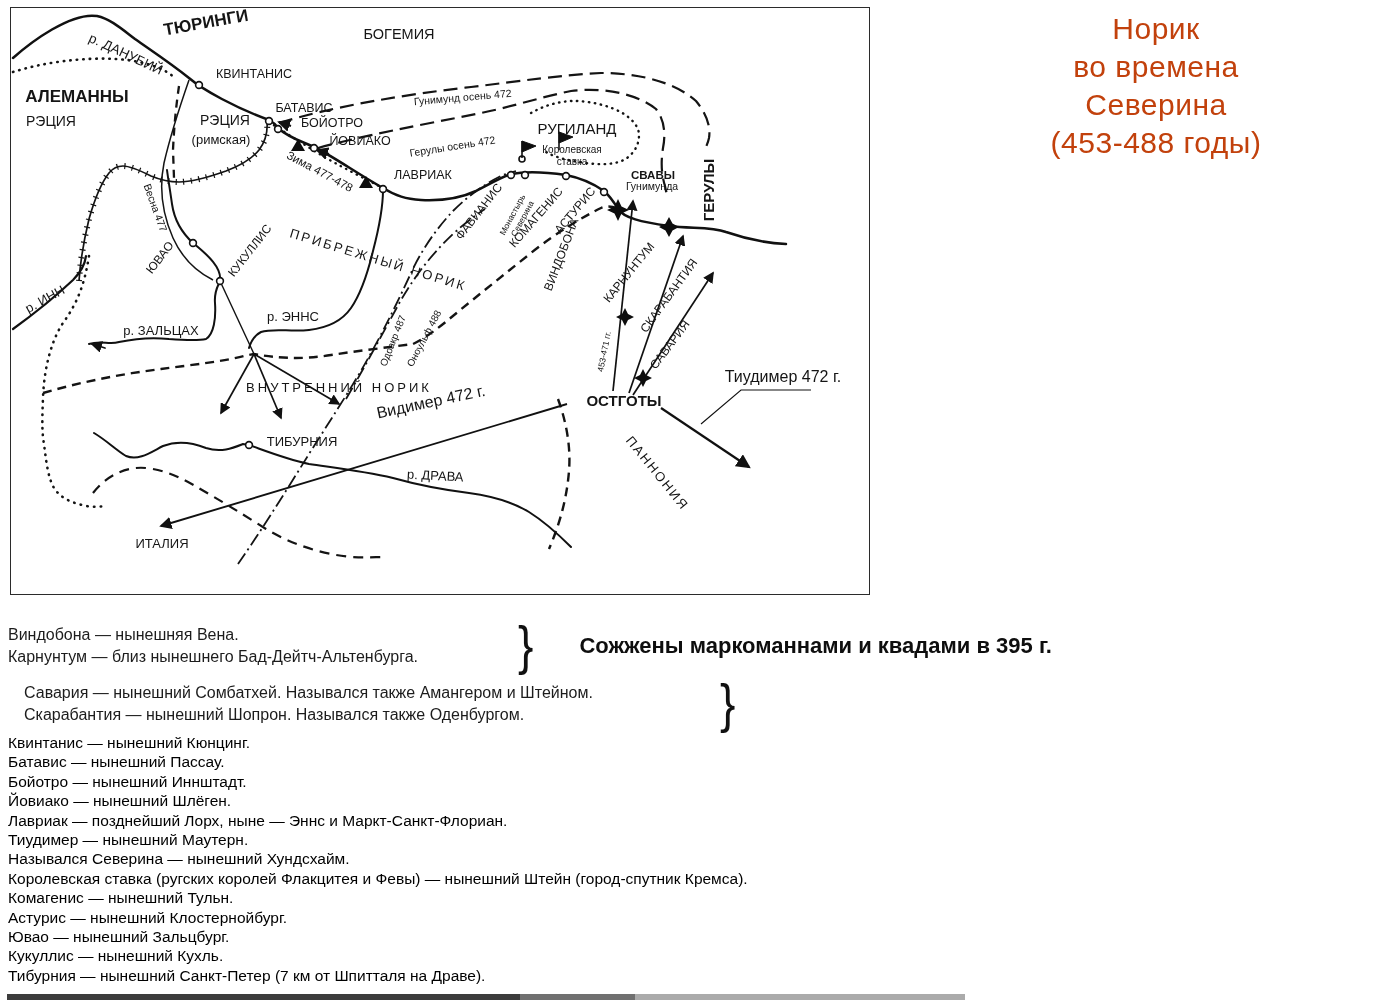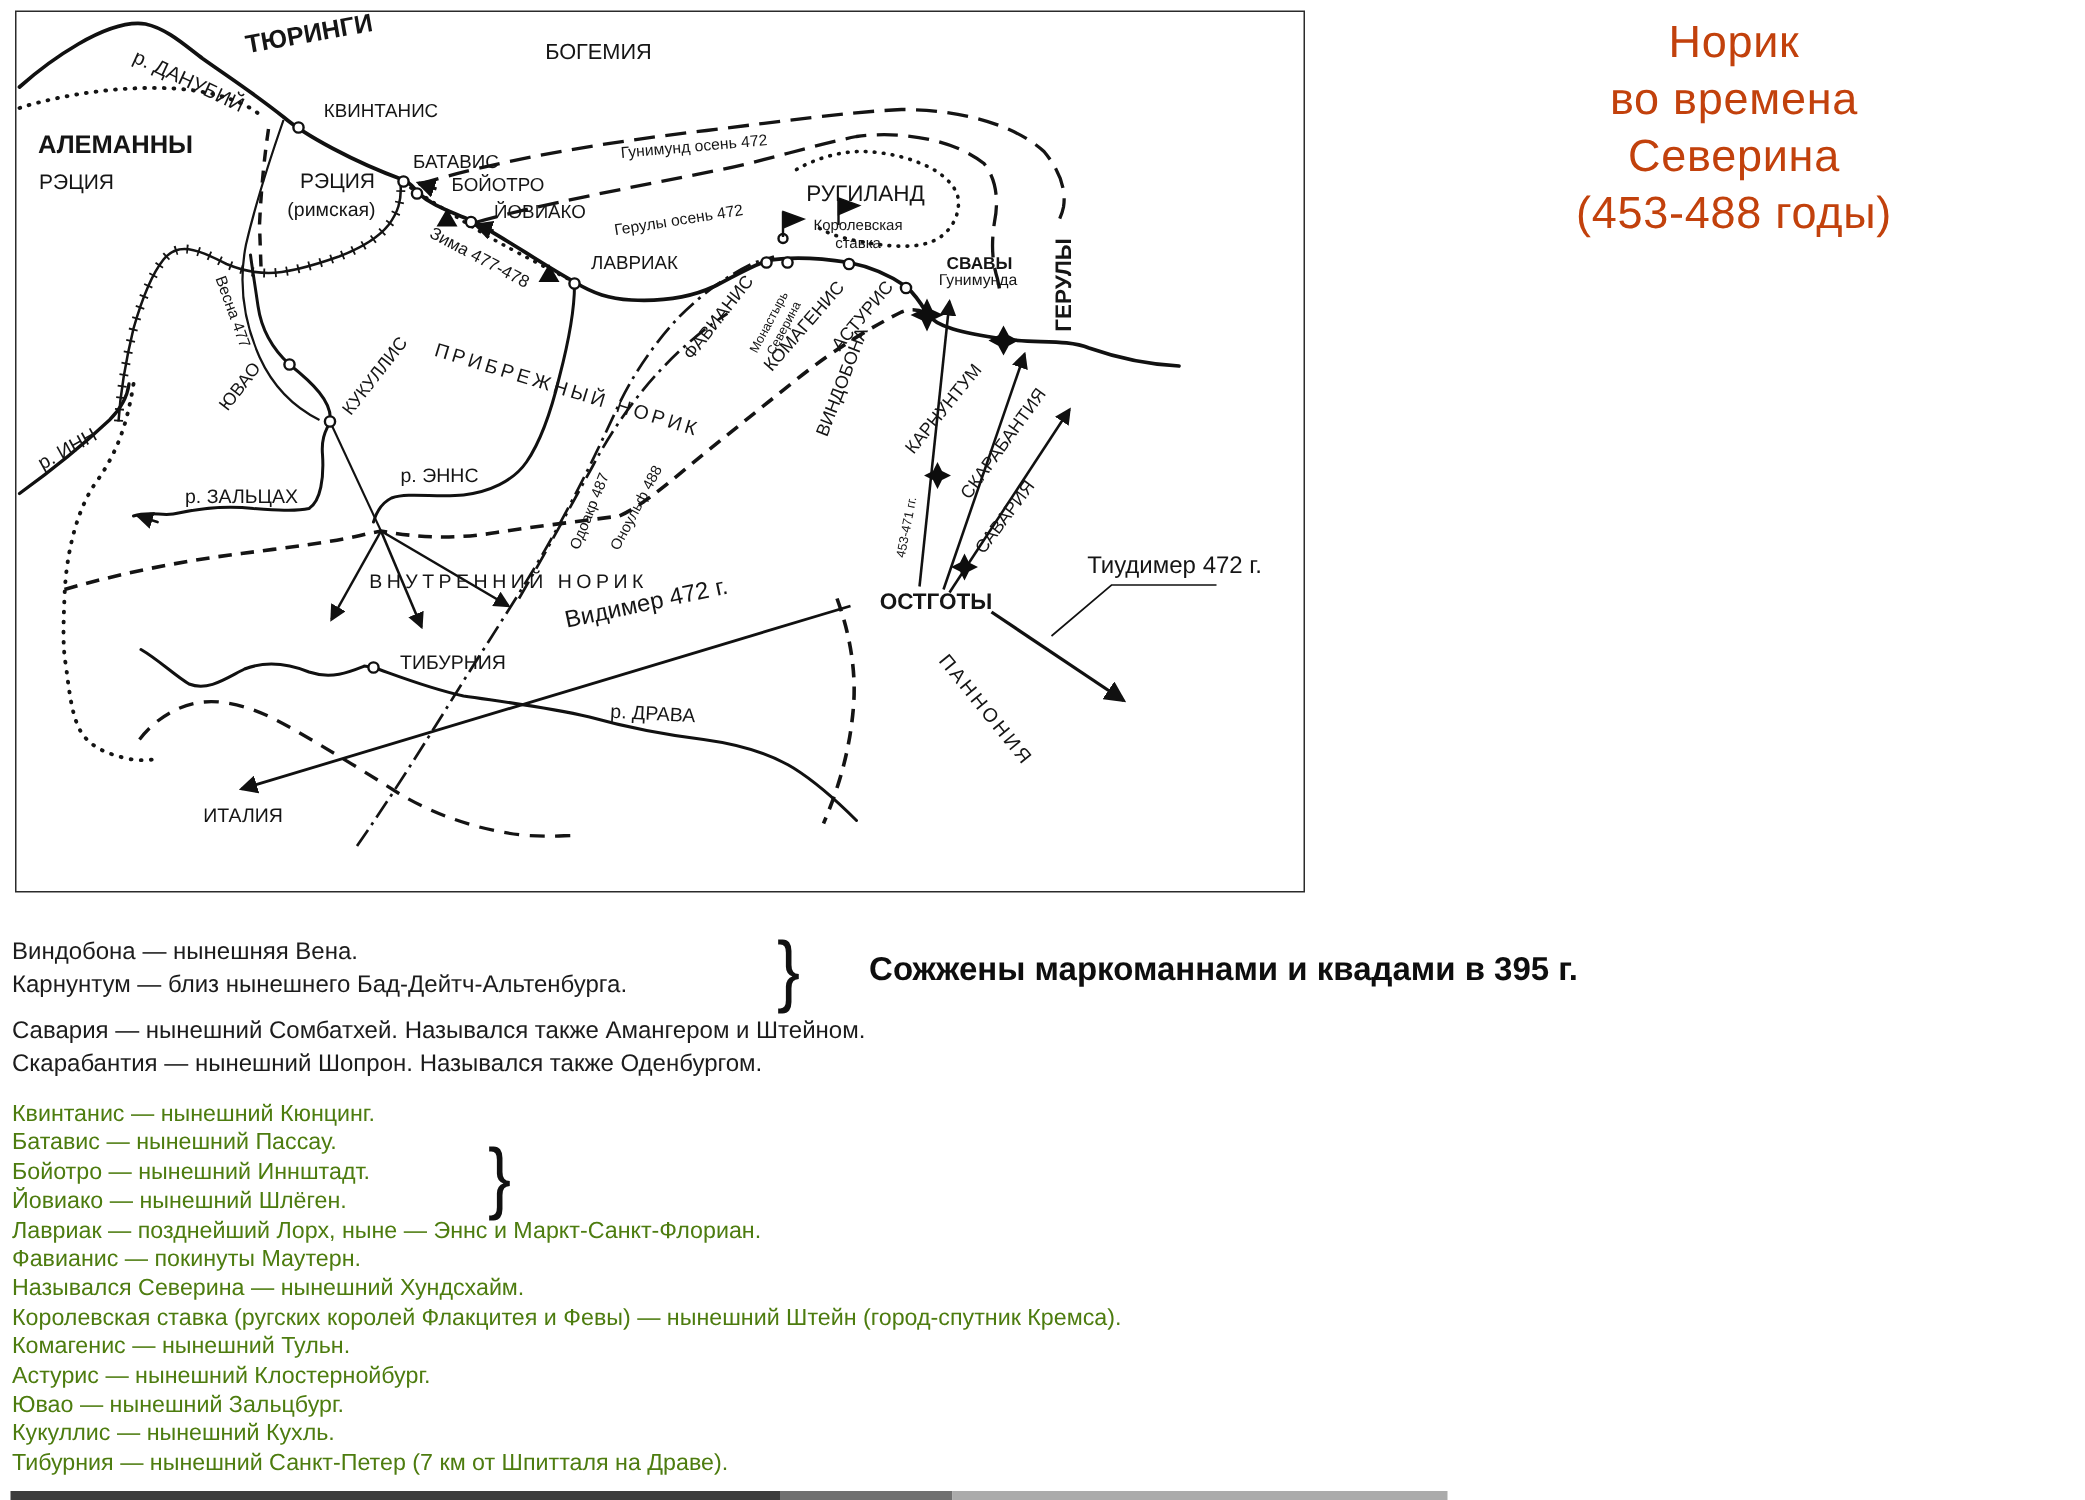--- a/index.html
+++ b/index.html
@@ -12,28 +12,28 @@
     border:1.6px solid #2b2b2b;background:#fff;box-sizing:content-box;
   }
   #map-canvas{position:absolute;left:0;top:0;}
   #map-canvas text{fill:#151515;}
   .map-title{
     position:absolute;left:1028px;top:10px;width:256px;text-align:center;
     font-size:30px;line-height:38px;font-weight:400;color:#c2410c;letter-spacing:0.5px;
   }
   .legend-group{position:absolute;display:flex;align-items:center;gap:36px;}
   #lg1{left:8px;top:619px;}
-  #lg2{left:8px;top:677px;flex-direction:column;}
+  #lg2{left:24px;top:677px;}
   .lg-lines{font-size:16px;line-height:22px;color:#1c1c1c;}
   #lg1 .lg-lines{width:472px;}
   #lg2 .lg-lines{width:658px;}
   .brace{font-size:46px;font-weight:400;transform:scaleY(1.15);margin:0 10px 0 2px;color:#111;}
   .lg-note{font-weight:700;font-size:22px;color:#0e0e0e;}
   #legend-list{
-    position:absolute;left:8px;top:733px;font-size:15.5px;line-height:19.4px;color:#4d7c0f;
+    position:absolute;left:8px;top:733px;font-size:15.5px;line-height:19.4px;color:#000000;
   }
   .scan-strip{position:absolute;height:6px;bottom:0;}
   #strip1{left:7px;width:513px;background:#3c3c3c;}
   #strip2{left:520px;width:115px;background:#707070;}
   #strip3{left:635px;width:330px;background:#ababab;}
 </style>
 </head>
 <body>
 
 <div class="page">
@@ -210,21 +210,21 @@
       </div>
     <div class="brace">}</div>
   </div>
 
   <div id="legend-list">
       <div class="legend-line">Квинтанис — нынешний Кюнцинг.</div>
       <div class="legend-line">Батавис — нынешний Пассау.</div>
       <div class="legend-line">Бойотро — нынешний Иннштадт.</div>
       <div class="legend-line">Йовиако — нынешний Шлёген.</div>
       <div class="legend-line">Лавриак — позднейший Лорх, ныне — Эннс и Маркт-Санкт-Флориан.</div>
-      <div class="legend-line">Фавианис — покинуты Маутерн.</div>
+      <div class="legend-line">Тиудимер — нынешний Маутерн.</div>
       <div class="legend-line">Назывался Северина — нынешний Хундсхайм.</div>
       <div class="legend-line">Королевская ставка (ругских королей Флакцитея и Февы) — нынешний Штейн (город-спутник Кремса).</div>
       <div class="legend-line">Комагенис — нынешний Тульн.</div>
       <div class="legend-line">Астурис — нынешний Клостернойбург.</div>
       <div class="legend-line">Ювао — нынешний Зальцбург.</div>
       <div class="legend-line">Кукуллис — нынешний Кухль.</div>
       <div class="legend-line">Тибурния — нынешний Санкт-Петер (7 км от Шпитталя на Драве).</div>
     </div>
 
   <div class="scan-strip" id="strip1"></div>

